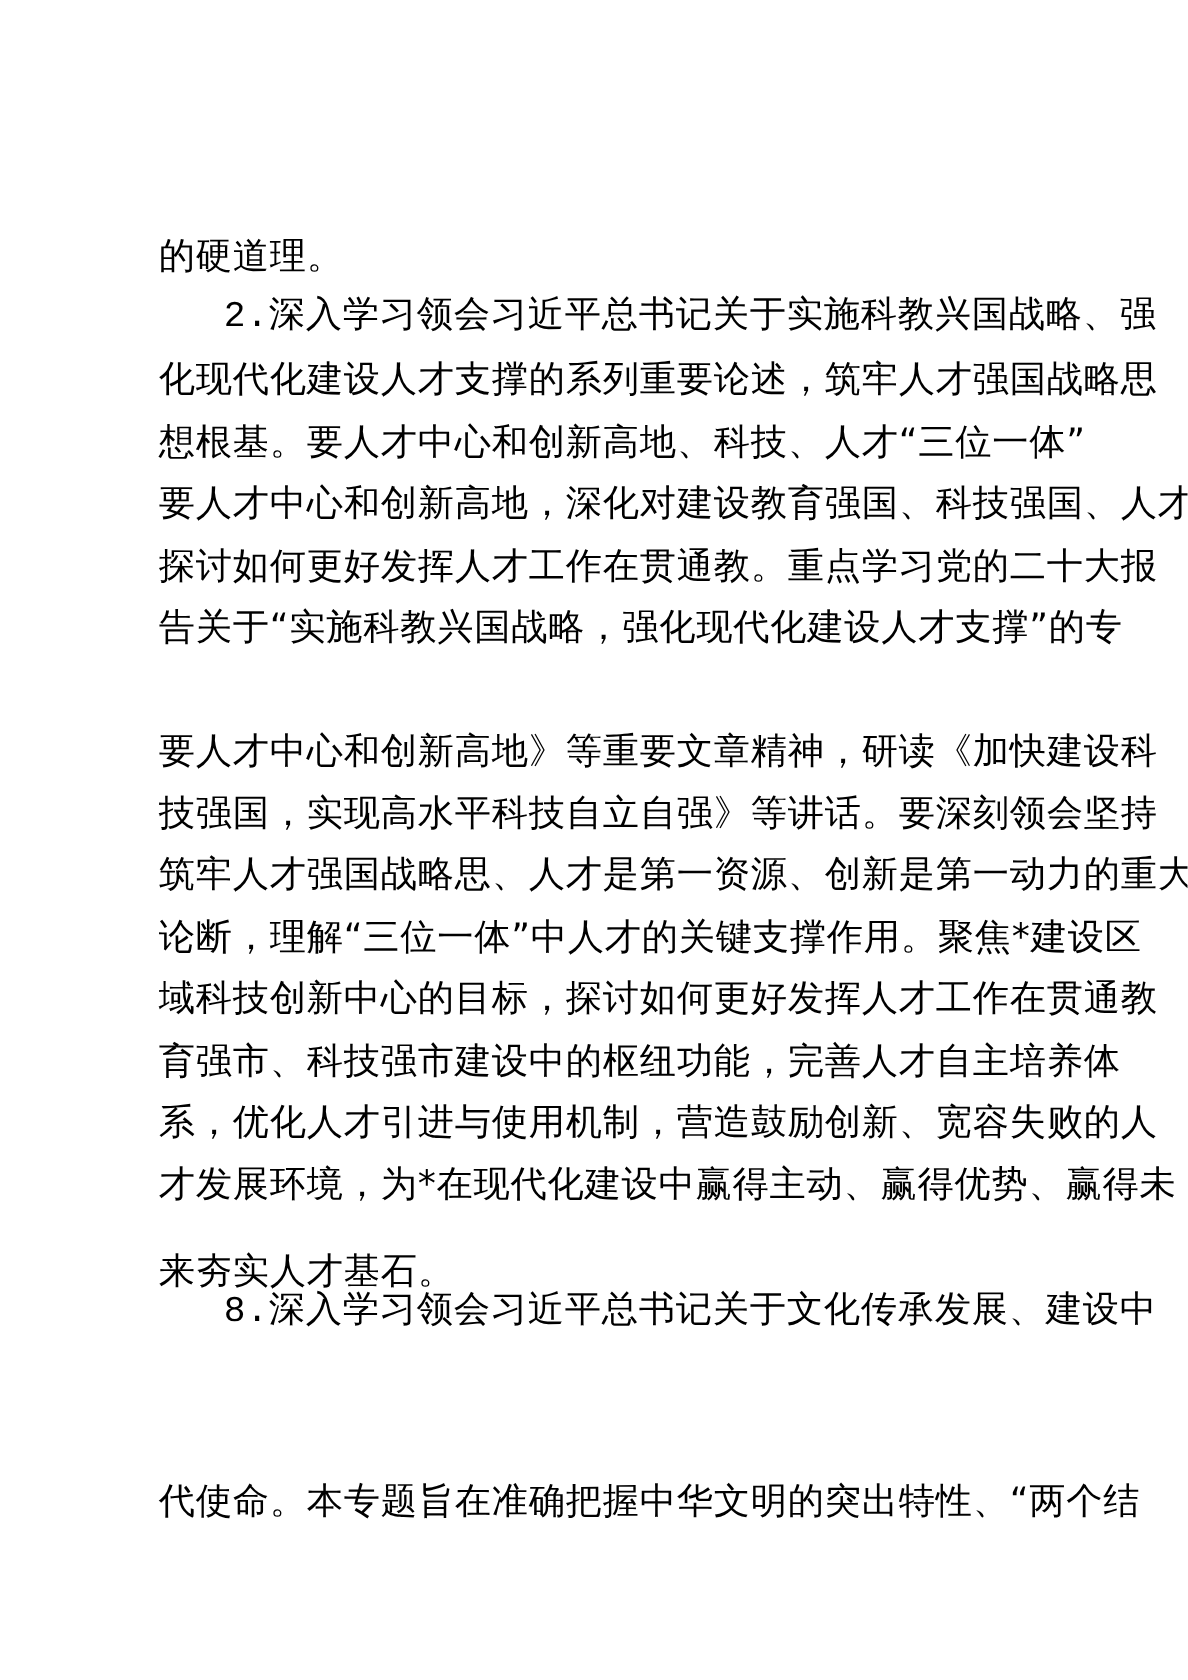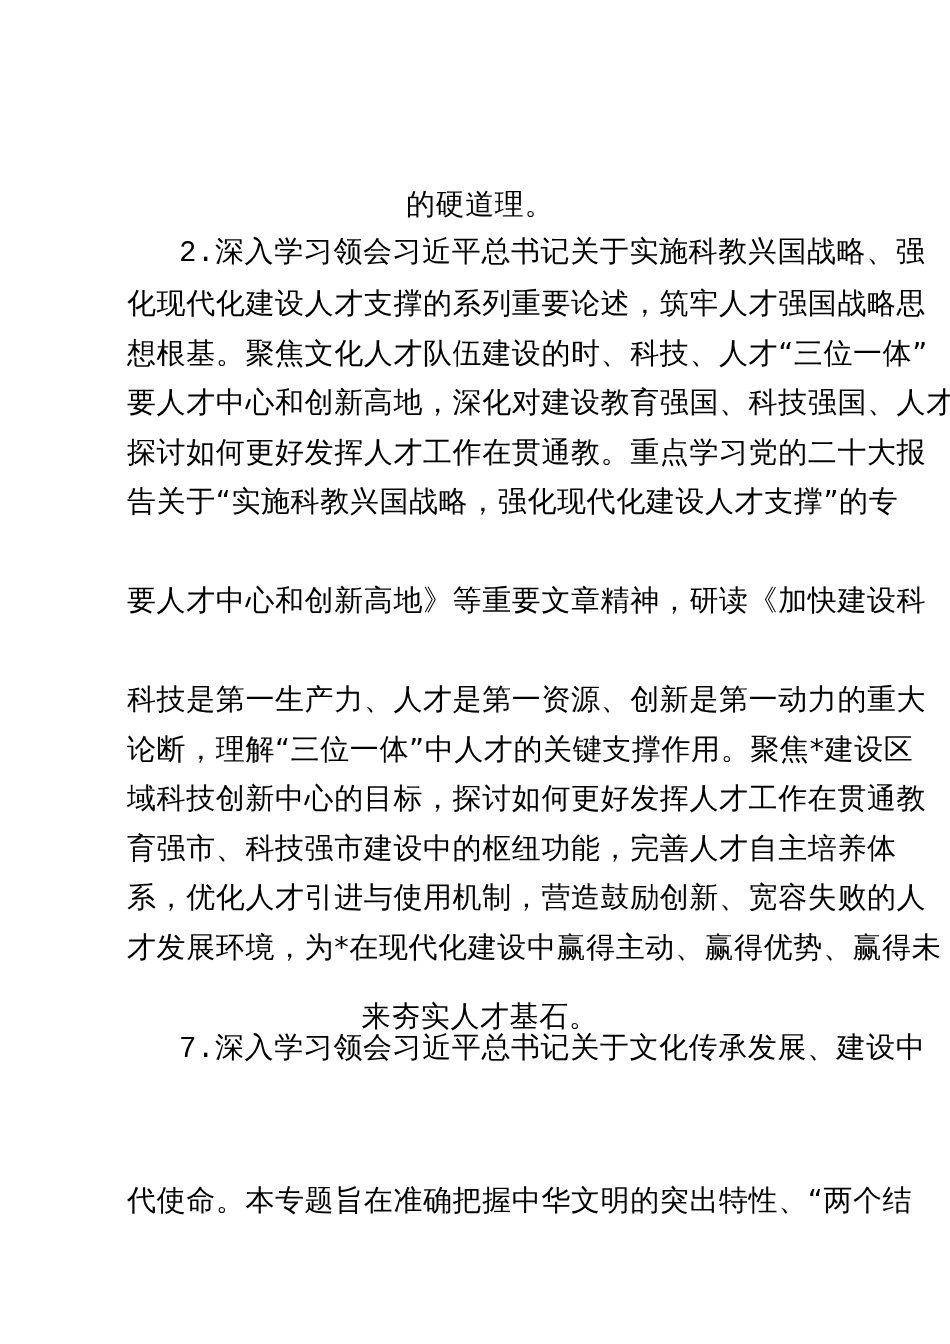--- a/index.html
+++ b/index.html
@@ -25,42 +25,42 @@
     }
     .line {
       position: absolute;
       left: 127px;
       width: 706px;
       height: 40px;
       font-size: 29px;
       line-height: 40px;
       white-space: nowrap;
       letter-spacing: 0.6px;
-      text-align: center;
     }
     .line.indent {
       left: 179px;
       width: 654px;
       font-family: Liberation Mono, monospace;
     }
   </style>
 </head>
 <body>
 
 <div class="page">
   <div class="line" style="top:184px">的硬道理。</div>
   <div class="line indent" style="top:234px">2.深入学习领会习近平总书记关于实施科教兴国战略、强</div>
   <div class="line" style="top:283px">化现代化建设人才支撑的系列重要论述，筑牢人才强国战略思</div>
-  <div class="line" style="top:333px">想根基。聚焦文化人才队伍建设的时、科技、人才“三位一体”</div>
+  <div class="line" style="top:333px">想根基。要人才中心和创新高地、科技、人才“三位一体”</div>
   <div class="line" style="top:382px">要人才中心和创新高地，深化对建设教育强国、科技强国、人才</div>
   <div class="line" style="top:432px">探讨如何更好发挥人才工作在贯通教。重点学习党的二十大报</div>
   <div class="line" style="top:481px">告关于“实施科教兴国战略，强化现代化建设人才支撑”的专</div>
   <div class="line" style="top:580px">要人才中心和创新高地》等重要文章精神，研读《加快建设科</div>
-  <div class="line" style="top:679px">科技是第一生产力、人才是第一资源、创新是第一动力的重大</div>
+  <div class="line" style="top:630px">技强国，实现高水平科技自立自强》等讲话。要深刻领会坚持</div>
+  <div class="line" style="top:679px">筑牢人才强国战略思、人才是第一资源、创新是第一动力的重大</div>
   <div class="line" style="top:778px">域科技创新中心的目标，探讨如何更好发挥人才工作在贯通教</div>
   <div class="line" style="top:729px">论断，理解“三位一体”中人才的关键支撑作用。聚焦*建设区</div>
   <div class="line" style="top:828px">育强市、科技强市建设中的枢纽功能，完善人才自主培养体</div>
   <div class="line" style="top:877px">系，优化人才引进与使用机制，营造鼓励创新、宽容失败的人</div>
   <div class="line" style="top:927px">才发展环境，为*在现代化建设中赢得主动、赢得优势、赢得未</div>
   <div class="line" style="top:996px">来夯实人才基石。</div>
-  <div class="line indent" style="top:1030px">7.深入学习领会习近平总书记关于文化传承发展、建设中</div>
+  <div class="line indent" style="top:1030px">8.深入学习领会习近平总书记关于文化传承发展、建设中</div>
   <div class="line" style="top:1180px">代使命。本专题旨在准确把握中华文明的突出特性、“两个结</div>
 </div>
 
 </body></html>

